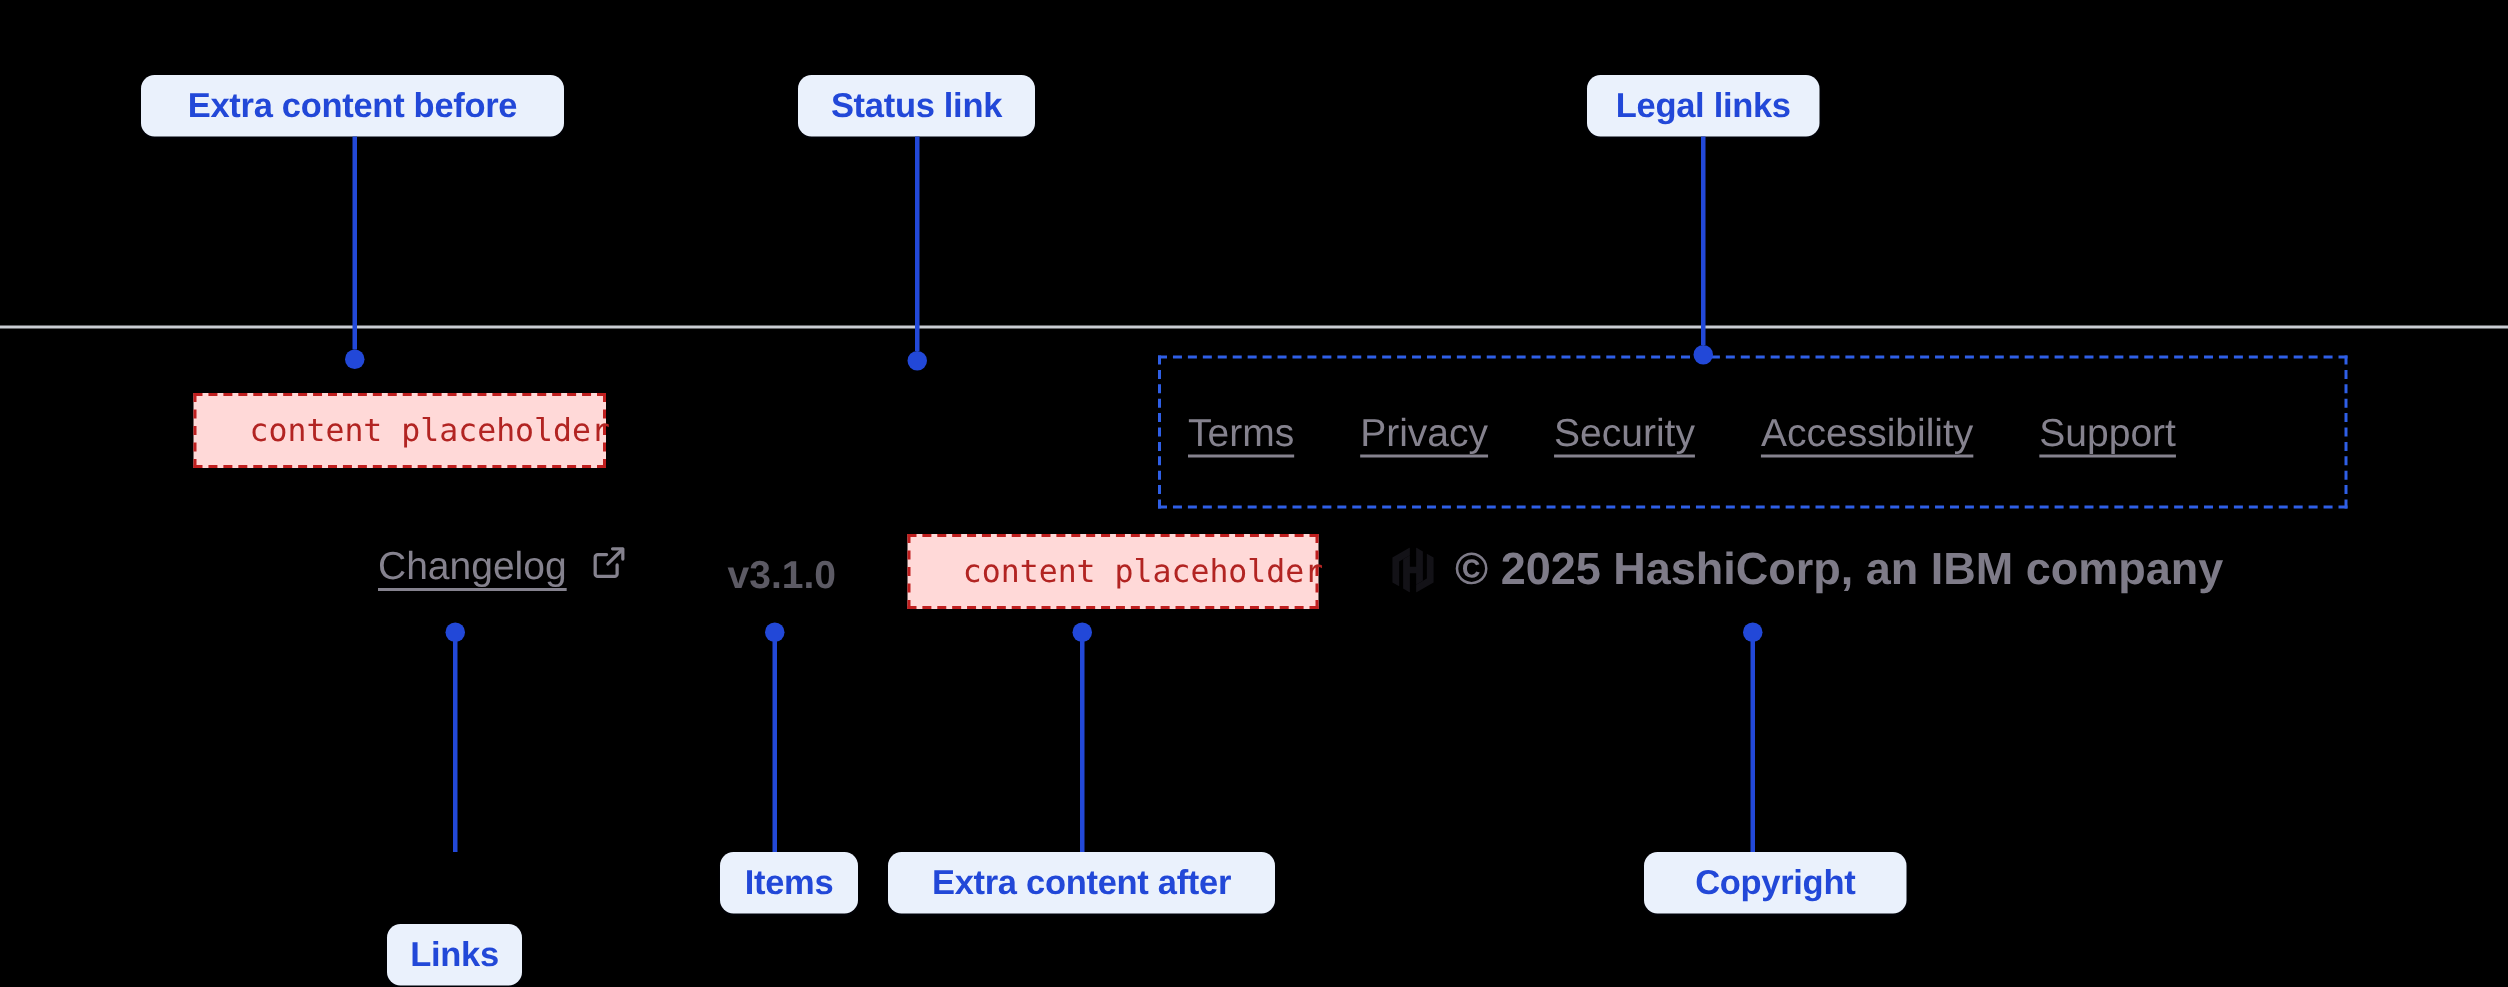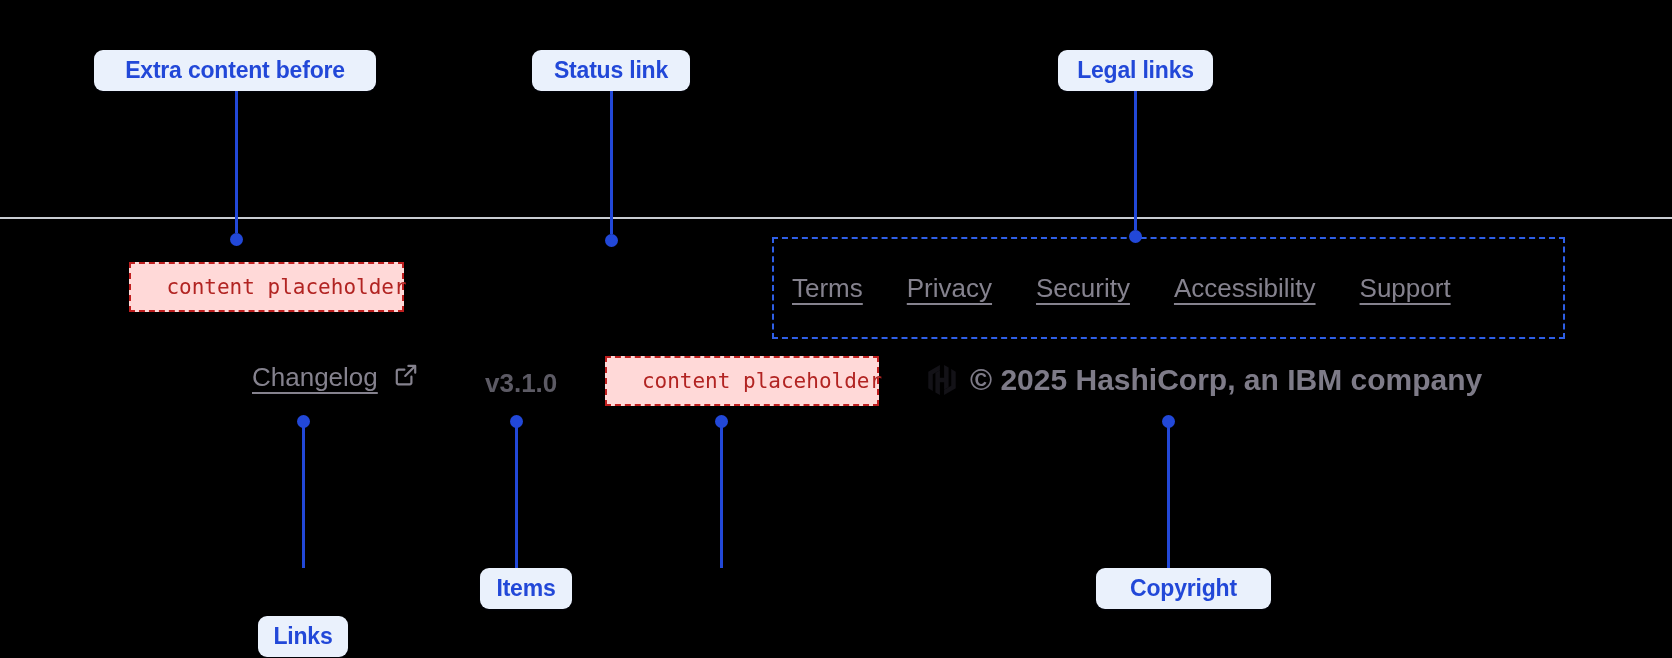--- a/index.html
+++ b/index.html
@@ -124,15 +124,16 @@
   <div class="dot dot-items"></div>
   <div class="dot dot-extra-after"></div>
   <div class="dot dot-copyright"></div>
   <div class="conn conn-links"></div>
   <div class="conn conn-items"></div>
   <div class="conn conn-extra-after"></div>
   <div class="conn conn-copyright"></div>
 
   <div class="ann ann-links">Links</div>
   <div class="ann ann-items">Items</div>
+  <div class="ann ann-extra-after">Extra content after</div>
   <div class="ann ann-copyright">Copyright</div>
 
 </div>
 
 </body></html>

